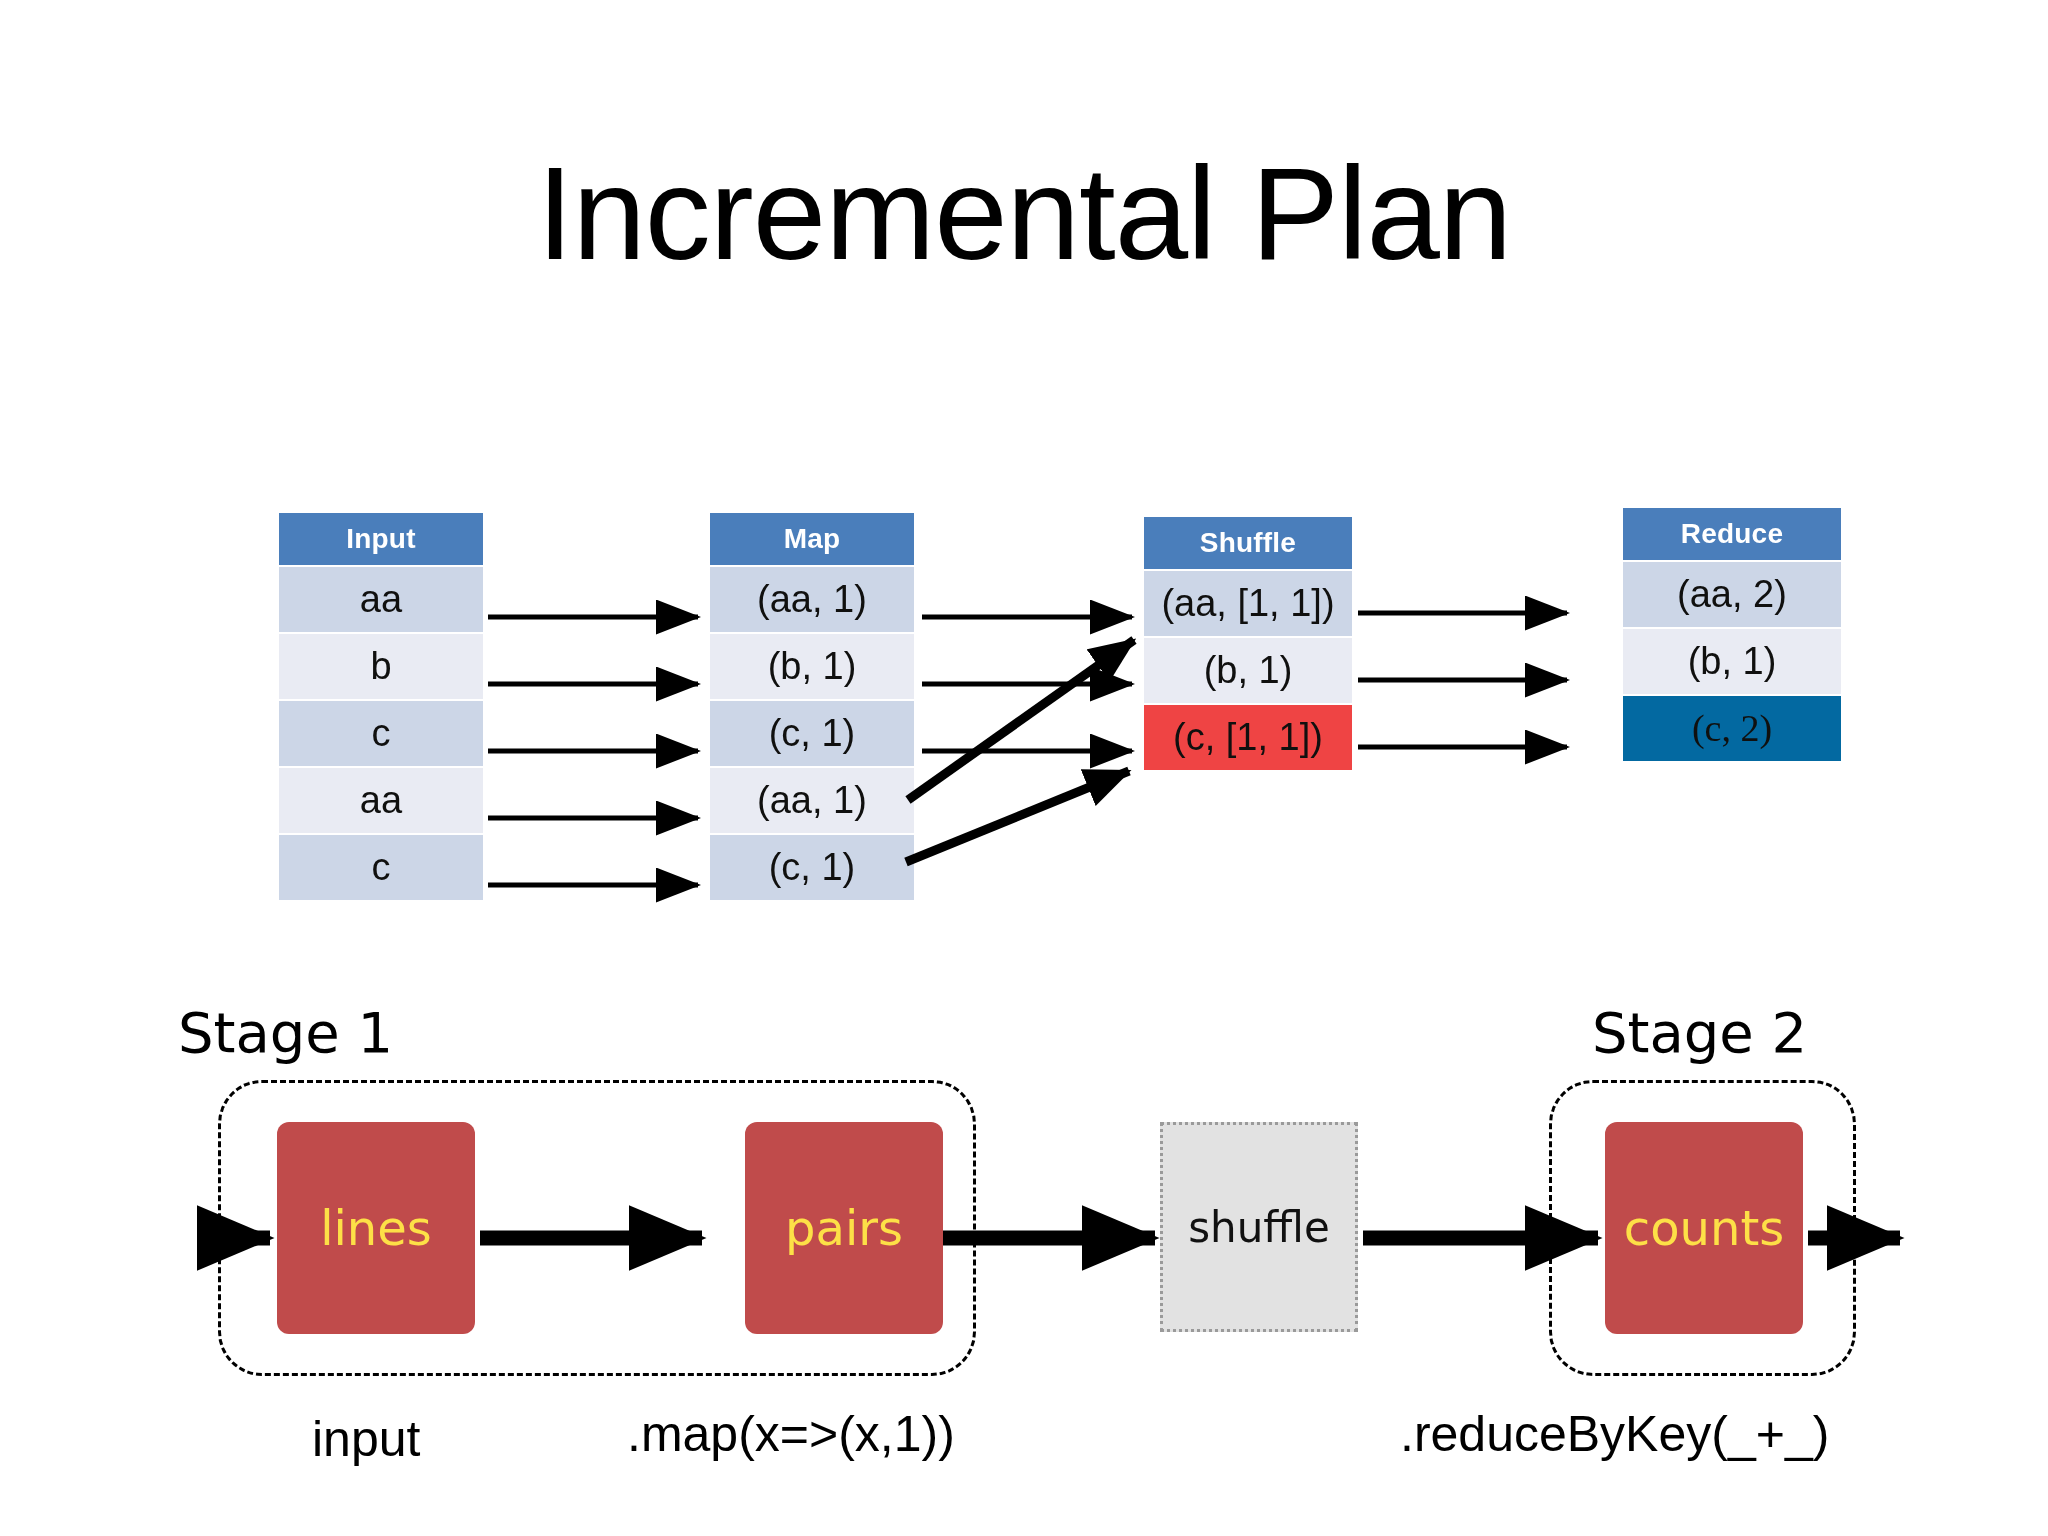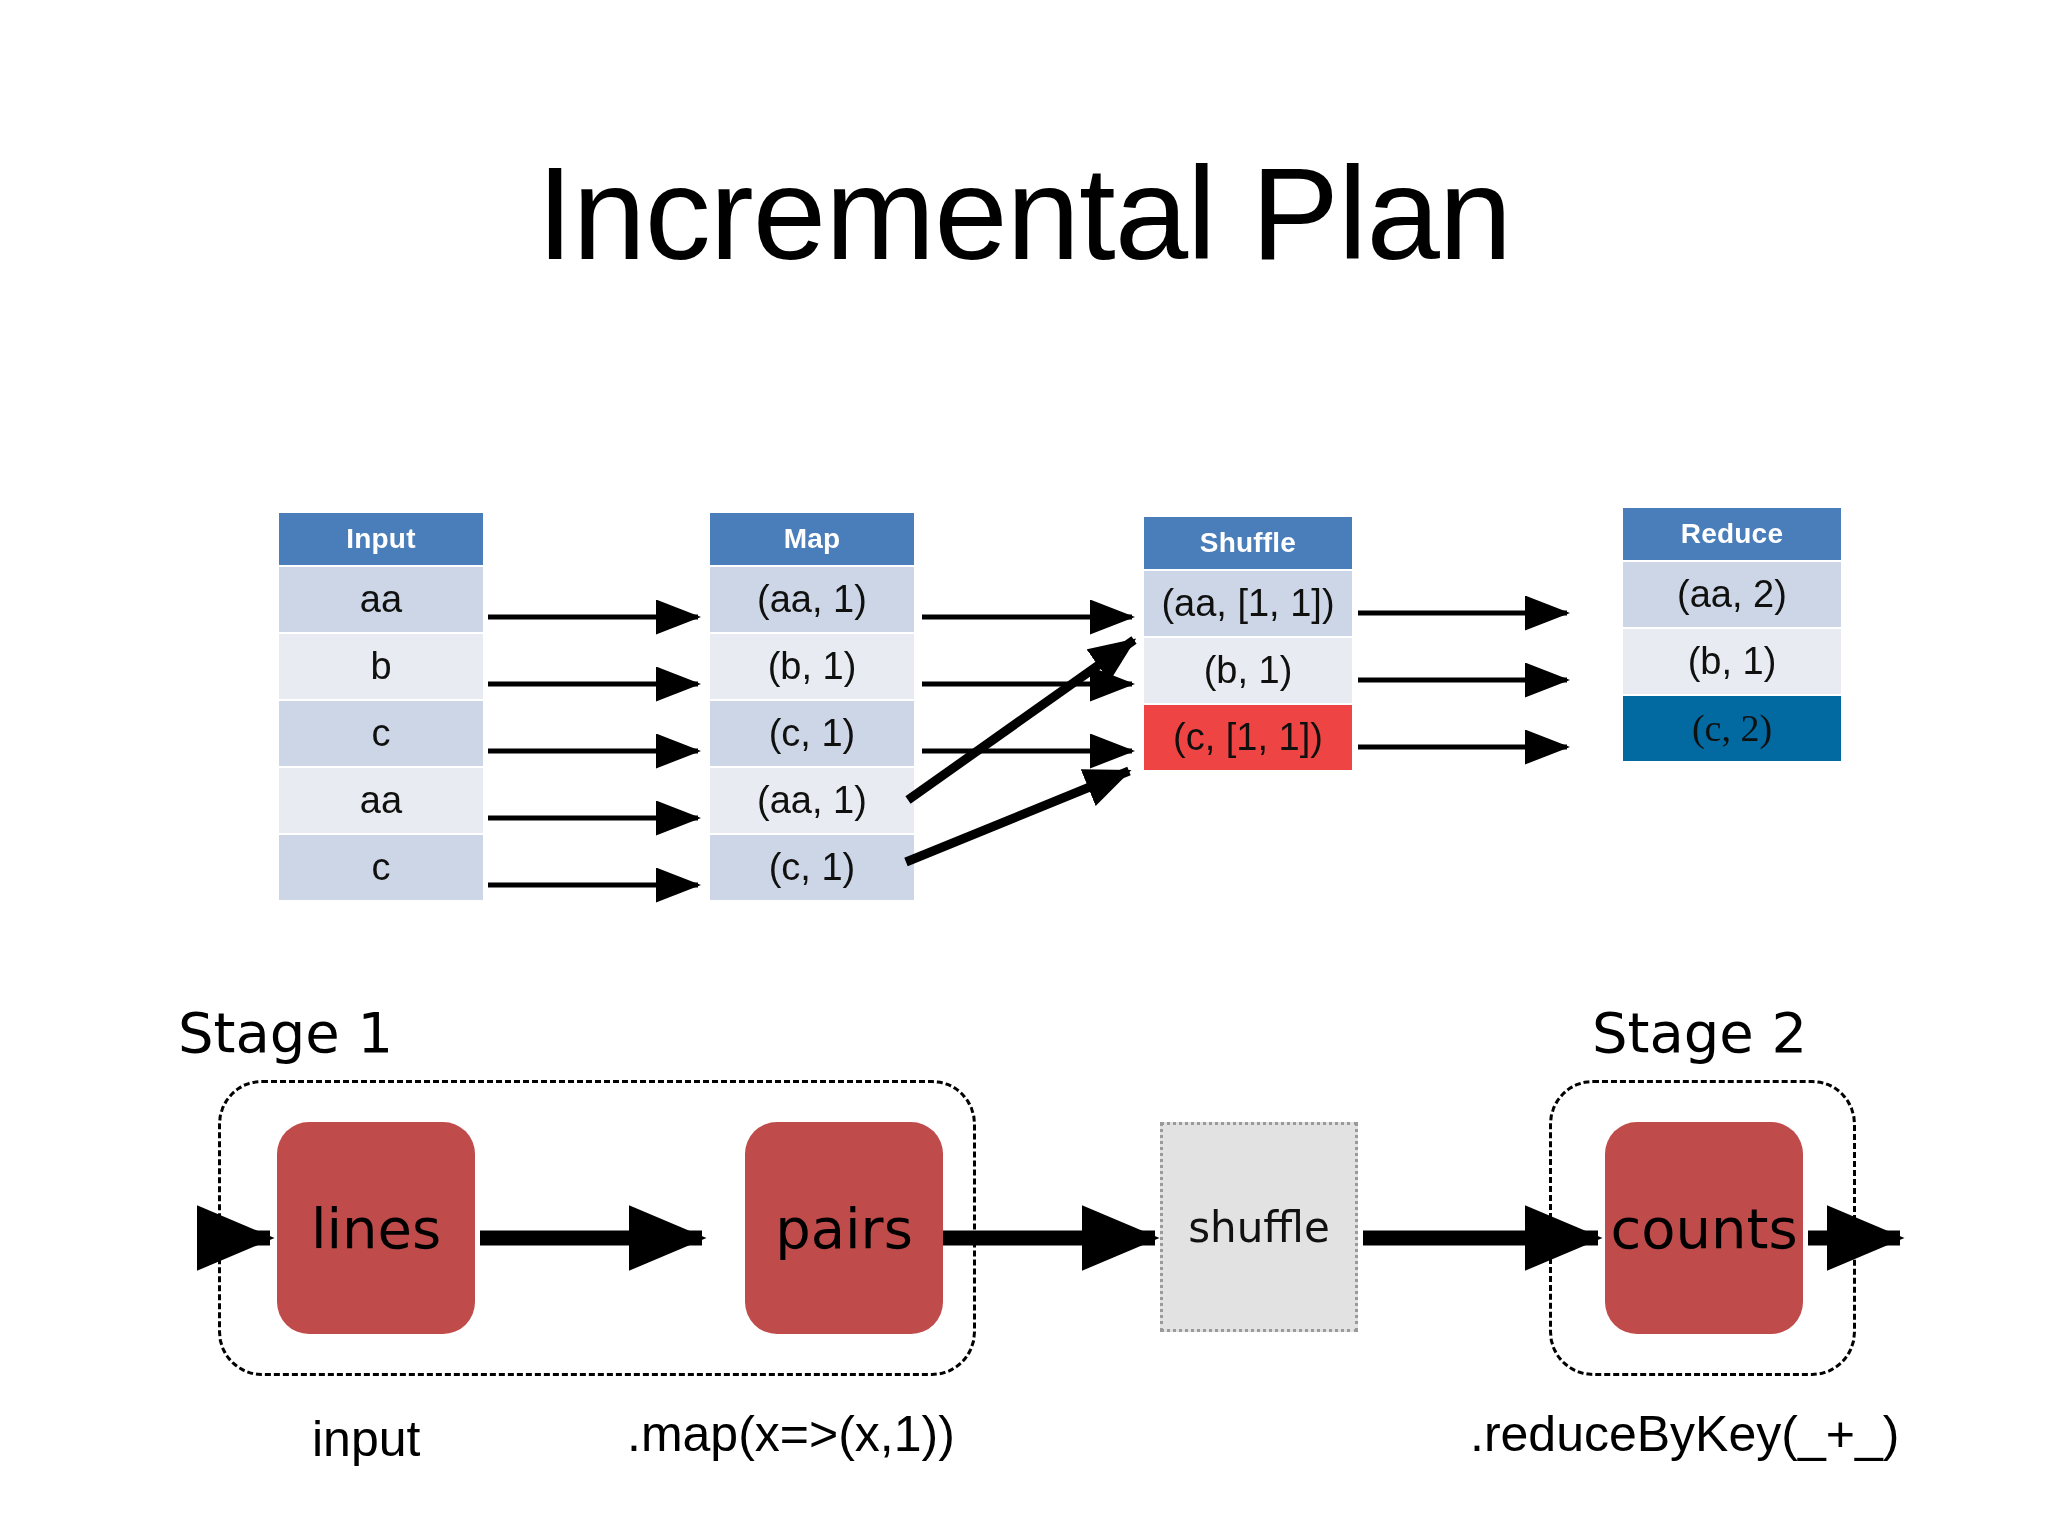--- a/index.html
+++ b/index.html
@@ -106,24 +106,24 @@
     border: 3px dashed #000000;
     border-radius: 44px;
     background: transparent;
   }
   #stage1-box { left: 218px;  top: 1080px; width: 752px;  height: 290px; }
   #stage2-box { left: 1549px; top: 1080px; width: 301px;  height: 290px; }
 
   .rdd-box {
     position: absolute;
     background: #c04b4b;
-    border-radius: 32px;
-    color: #000000;
+    border-radius: 12px;
+    color: #fde047;
     font-family: "DejaVu Sans", sans-serif;
-    font-size: 56px;
+    font-size: 48px;
     display: flex;
     align-items: center;
     justify-content: center;
   }
   #rdd-lines  { left: 277px;  top: 1122px; width: 198px; height: 212px; }
   #rdd-pairs  { left: 709px;  top: 1122px; width: 198px; height: 212px; margin-left: 36px; }
   #rdd-counts { left: 1605px; top: 1122px; width: 198px; height: 212px; }
 
   #shuffle-box {
     position: absolute;
@@ -144,21 +144,21 @@
 
   .op-label {
     position: absolute;
     font-family: "Liberation Sans", sans-serif;
     font-size: 50px;
     color: #000000;
     white-space: nowrap;
   }
   #op-input   { left: 312px;  top: 1410px; }
   #op-map     { left: 627px;  top: 1405px; }
-  #op-reduce  { left: 1470px; top: 1405px; }
+  #op-reduce  { left: 1400px; top: 1405px; }
 </style>
 </head>
 <body style="background: rgb(255, 255, 255);">
 
 <div id="slide-title">Incremental Plan</div>
 
 <div id="tables-layer">
 
   <div class="mr-table" id="table-input">
     <div class="thead" style="background: rgb(74, 126, 187);">Input</div>

